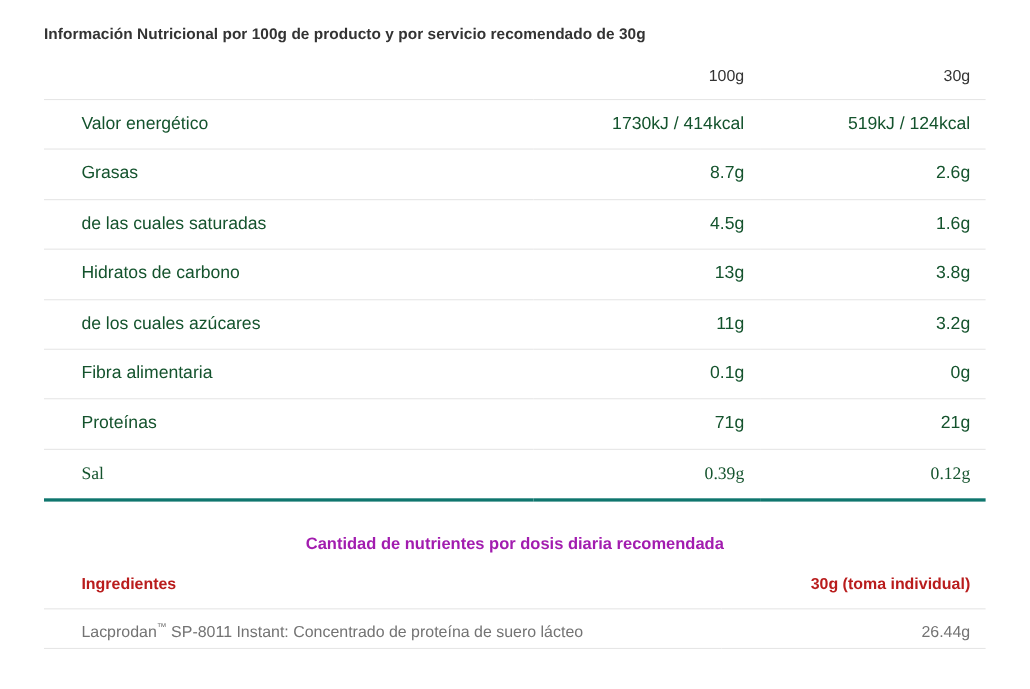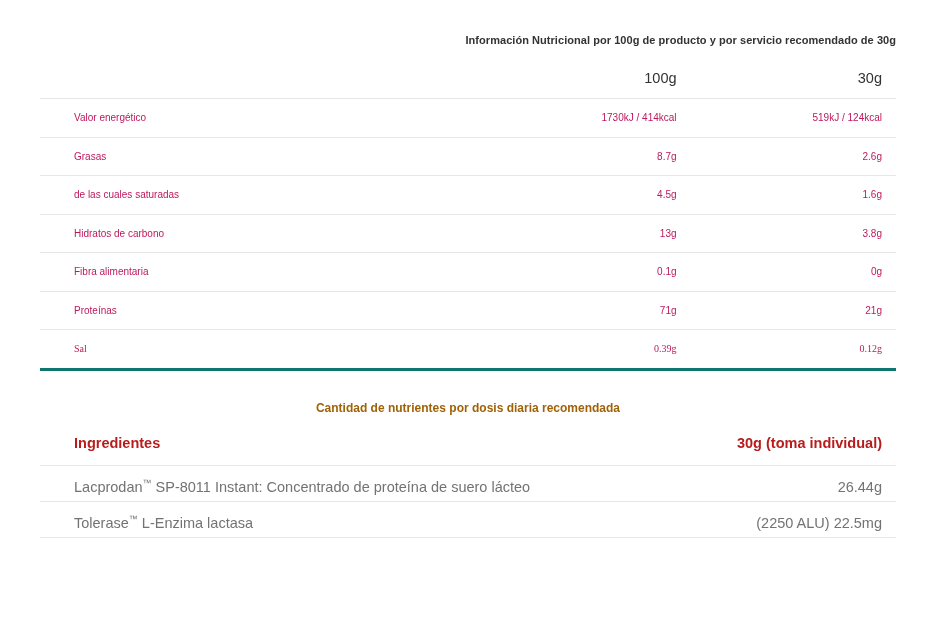--- a/index.html
+++ b/index.html
@@ -15,25 +15,25 @@
     -webkit-font-smoothing: antialiased;
   }
   .page {
     width: 936px;
     height: 626px;
     box-sizing: border-box;
     padding: 0 40px;
     position: relative;
   }
   .title {
-    text-align: right;
-    font-size: 11px;
+    text-align: left;
+    font-size: 14px;
     font-weight: bold;
     color: #333333;
-    padding-top: 34px;
+    padding-top: 22px;
     padding-bottom: 16px;
     letter-spacing: 0.05px;
   }
   table {
     width: 100%;
     border-collapse: collapse;
     table-layout: fixed;
   }
   .nutri-table {
     margin-top: 2px;
@@ -47,42 +47,42 @@
     font-weight: normal;
     color: #333333;
     padding: 6px 14px 12px 14px;
     text-align: right;
     border: none;
     background: transparent;
   }
   .nutri-table thead th.blank { text-align: left; }
 
   .nutri-table tbody td {
-    font-size: 10px;
-    color: #be185d;
+    font-size: 16px;
+    color: #14532d;
     padding: 13px 14px 13px 14px;
     border-top: 1px solid #e6e6e6;
     text-align: right;
     vertical-align: middle;
     line-height: 1.15;
   }
   .nutri-table tbody td.name {
     text-align: left;
     padding-left: 34px;
   }
   .nutri-table tbody tr:last-child td {
     border-bottom: 3px solid #0f766e;
     font-family: Liberation Serif, serif;
   }
 
   .subtitle {
     text-align: center;
-    font-size: 12px;
+    font-size: 15px;
     font-weight: bold;
-    color: #a16207;
+    color: #a21caf;
     padding-top: 30px;
     padding-bottom: 16px;
   }
 
   .ingr-table col.c-ing { width: 72%; }
   .ingr-table col.c-dose { width: 28%; }
 
   .ingr-table thead th {
     font-size: 14.5px;
     font-weight: bold;
@@ -151,20 +151,25 @@
         <td class="name"> de las cuales saturadas</td>
         <td>4.5g</td>
         <td>1.6g</td>
       </tr>
       <tr>
         <td class="name">Hidratos de carbono</td>
         <td>13g</td>
         <td>3.8g</td>
       </tr>
       <tr>
+        <td class="name"> de los cuales azúcares</td>
+        <td>11g</td>
+        <td>3.2g</td>
+      </tr>
+      <tr>
         <td class="name">Fibra alimentaria</td>
         <td>0.1g</td>
         <td>0g</td>
       </tr>
       <tr>
         <td class="name">Proteínas</td>
         <td>71g</td>
         <td>21g</td>
       </tr>
       <tr>
@@ -186,20 +191,16 @@
       <tr>
         <th class="left">Ingredientes</th>
         <th>30g (toma individual)</th>
       </tr>
     </thead>
     <tbody>
       <tr>
         <td class="name"><span>Lacprodan</span><sup class="tm">™</sup><span> SP-8011 Instant: Concentrado de proteína de suero lácteo</span></td>
         <td>26.44g</td>
       </tr>
-      <tr>
-        <td class="name"><span>Tolerase</span><sup class="tm">™</sup><span> L-Enzima lactasa</span></td>
-        <td>(2250 ALU) 22.5mg</td>
-      </tr>
     </tbody>
   </table>
 
 </div>
 
 </body></html>

